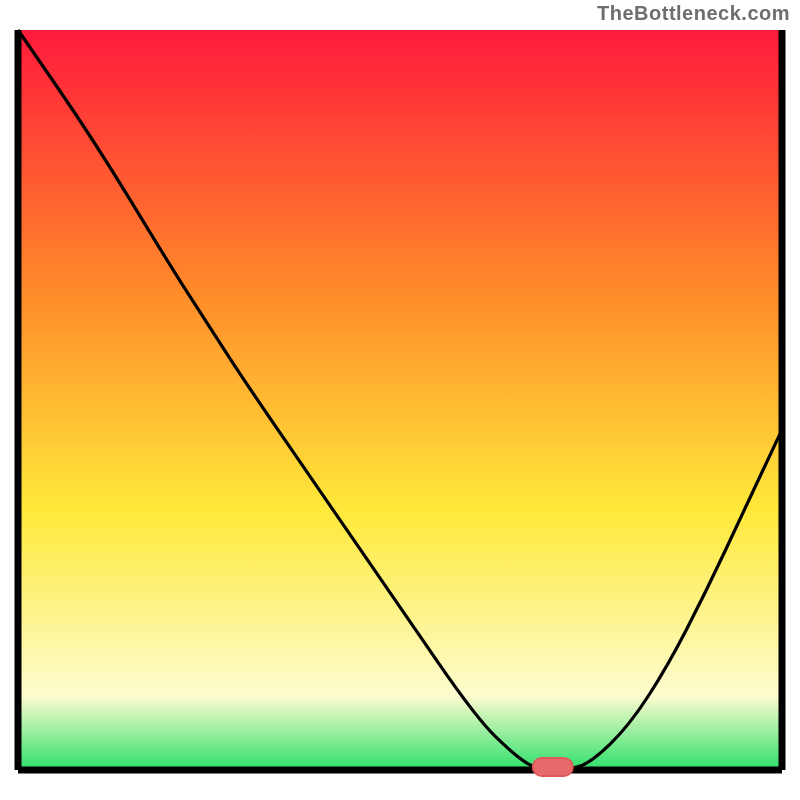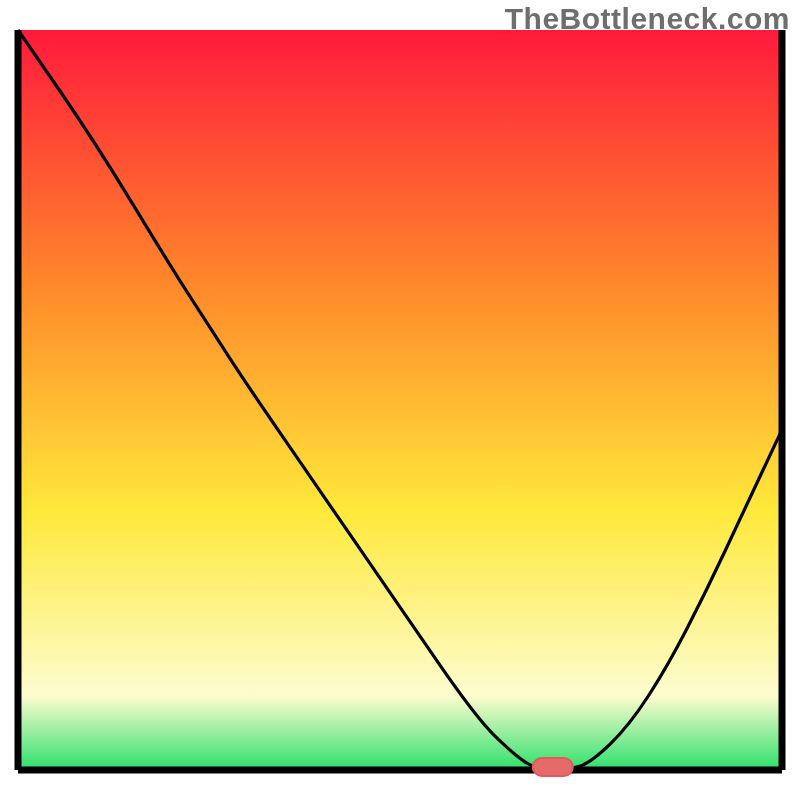--- a/index.html
+++ b/index.html
@@ -13,21 +13,21 @@
   .canvas {
     position: relative;
     width: 800px;
     height: 800px;
   }
   .watermark {
     position: absolute;
     top: 2px;
     right: 10px;
     font-weight: 700;
-    font-size: 30px;
+    font-size: 20px;
     color: #6e6e6e;
     letter-spacing: 0.5px;
   }
   svg.plot {
     position: absolute;
     top: 0;
     left: 0;
   }
 </style>
 </head>

